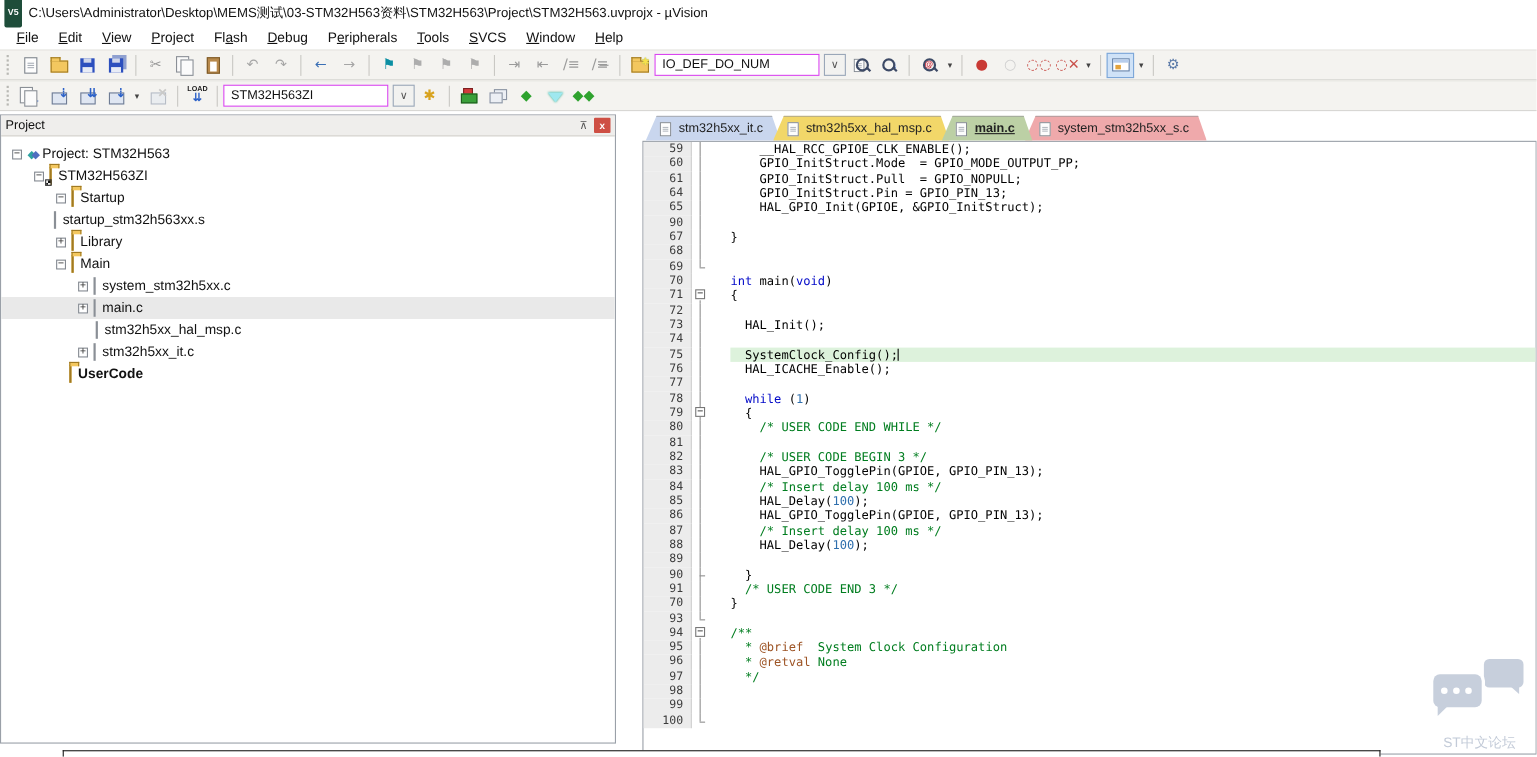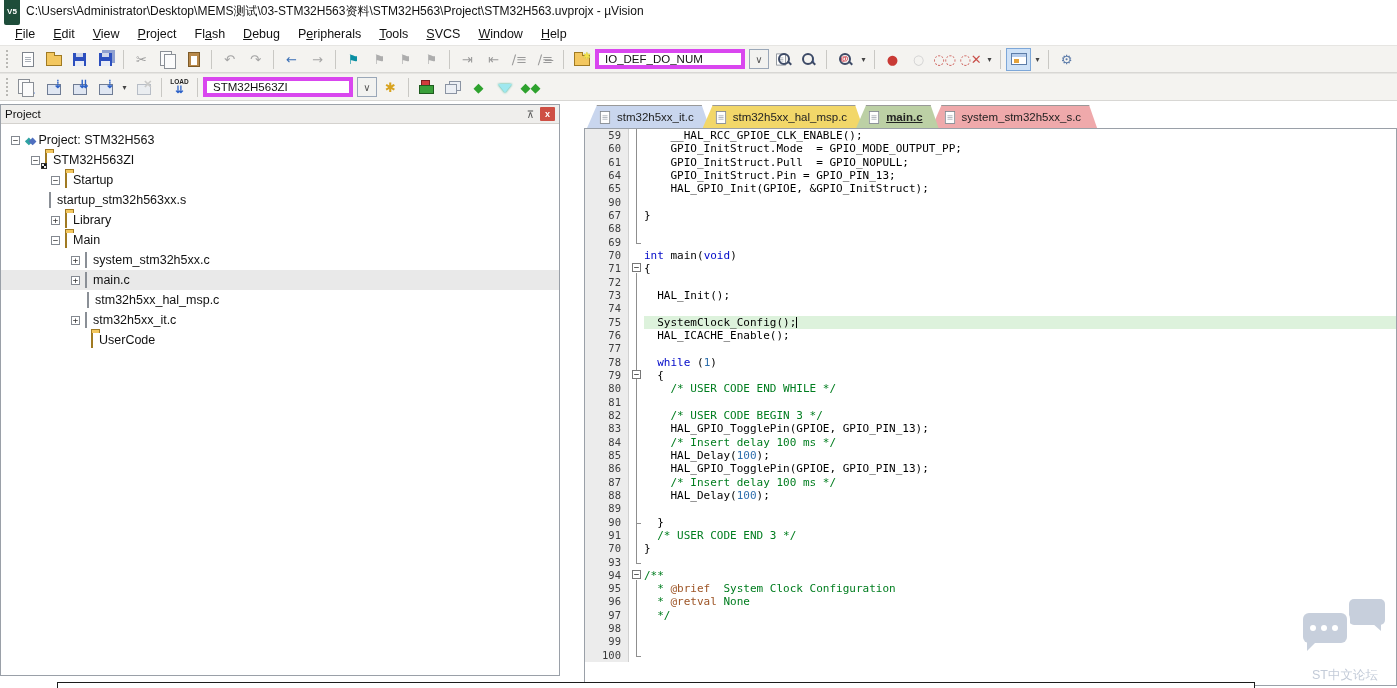--- a/index.html
+++ b/index.html
@@ -18,21 +18,21 @@
   
   .toolbar { height:28px; display:flex; align-items:center; background:#f4f3f0;
     border-top:1px solid #e6e5e2; border-bottom:1px solid #d8d7d4; padding-left:6px; gap:1px; }
   .grip { width:4px; height:18px; border-left:2px dotted #b9b8b4; margin-right:4px; }
   .tbi { width:25px; height:23px; display:flex; align-items:center; justify-content:center;
     position:relative; font-size:13px; }
   .tbi.active { background:#cfe2f7; border:1px solid #7da7d8; }
   .tbsep { width:1px; height:19px; background:#c9c8c4; margin:0 4px; }
   .tbdrop { width:11px; height:23px; display:flex; align-items:center; justify-content:center;
     font-size:8px; color:#444; }
-  .combo { height:20px; background:#fff; border:4px solid #d946ef; display:flex; align-items:center;
+  .combo { height:20px; background:#fff; border:1px solid #d946ef; display:flex; align-items:center;
     padding:0 6px; font-size:11.5px; color:#111; }
   .vbtn { width:20px; height:20px; border:1px solid #9aa7b8; background:#f2f2f0; color:#555;
     display:flex; align-items:center; justify-content:center; font-size:10px; margin-left:3px; }
 
   
   .i-page { width:12px; height:15px; background:#fdfdfd; border:1px solid #7e848c;
     box-shadow:inset 0 2px 0 #fff; position:relative; }
   .i-page::after { content:""; position:absolute; left:2px; top:4px; width:6px; height:1px;
     box-shadow:0 2px 0 #aab0b8, 0 4px 0 #aab0b8; background:#aab0b8; }
   .i-pages { position:relative; width:15px; height:16px; }
@@ -117,21 +117,21 @@
   .fold.v::before { content:""; position:absolute; left:7px; top:0; bottom:0; border-left:1px solid #8f8f8f; }
   .fold.end::before { content:""; position:absolute; left:7px; top:0; height:7px; border-left:1px solid #8f8f8f; }
   .fold.end::after { content:""; position:absolute; left:7px; top:7px; width:5px; border-top:1px solid #8f8f8f; }
   .fold.tick::before { content:""; position:absolute; left:7px; top:0; bottom:0; border-left:1px solid #8f8f8f; }
   .fold.tick::after { content:""; position:absolute; left:7px; top:7px; width:5px; border-top:1px solid #8f8f8f; }
   .fold.box::before { content:""; position:absolute; left:7px; top:11px; bottom:0; border-left:1px solid #8f8f8f; }
   .fold.boxmid::before { content:""; position:absolute; left:7px; top:0; bottom:0; border-left:1px solid #8f8f8f; }
   .fbox { position:absolute; left:3px; top:1px; width:9px; height:9px; border:1px solid #777;
     background:#fff; font-size:9px; line-height:7px; text-align:center; color:#222; }
   .fbox::after { content:"−"; }
-  .code { flex:1; white-space:pre; color:#000; }
+  .code { flex:1; white-space:pre; color:#000;margin-left:20px; }
   .crow.hl .code { background:#ddf2dc; }
   .s-k { color:#0008c8; } .s-n { color:#2f6fad; } .s-c { color:#007d1f; } .s-d { color:#9d5425; }
   .caret { display:inline-block; width:1px; height:11px; background:#000; vertical-align:-2px; }
 
   
   .dockedge { position:absolute; left:57px; top:682px; width:1198px; height:6px;
     background:#fff; border:1px solid #1c1c1c; border-bottom:none; }
   .wm { position:absolute; right:6px; bottom:4px; width:92px; text-align:center; }
   .wm-b1 { position:absolute; right:6px; top:0; width:36px; height:26px; background:#c7cfdc; border-radius:5px; }
   .wm-b1::after { content:""; position:absolute; right:4px; bottom:-6px; width:0; height:0;
@@ -388,21 +388,21 @@
         <div class="trow" style="padding-left: 70px;">
           <span class="eboxsp"></span>
           <span class="ticon"><span class="t-file"></span></span>
           <span>stm32h5xx_hal_msp.c</span>
         </div>
         <div class="trow" style="padding-left: 70px;">
           <span class="ebox">+</span>
           <span class="ticon"><span class="t-file"></span></span>
           <span>stm32h5xx_it.c</span>
         </div>
-        <div class="trow" style="padding-left: 74px;">
+        <div class="trow" style="padding-left: 46px; font-weight: bold;">
           <span class="eboxsp"></span>
           <span class="ticon"><span class="i-folder"></span></span>
           <span>UserCode</span>
         </div>
       </div>
   </div>
 
   <div class="splitter"></div>
 
   <div class="editor">

